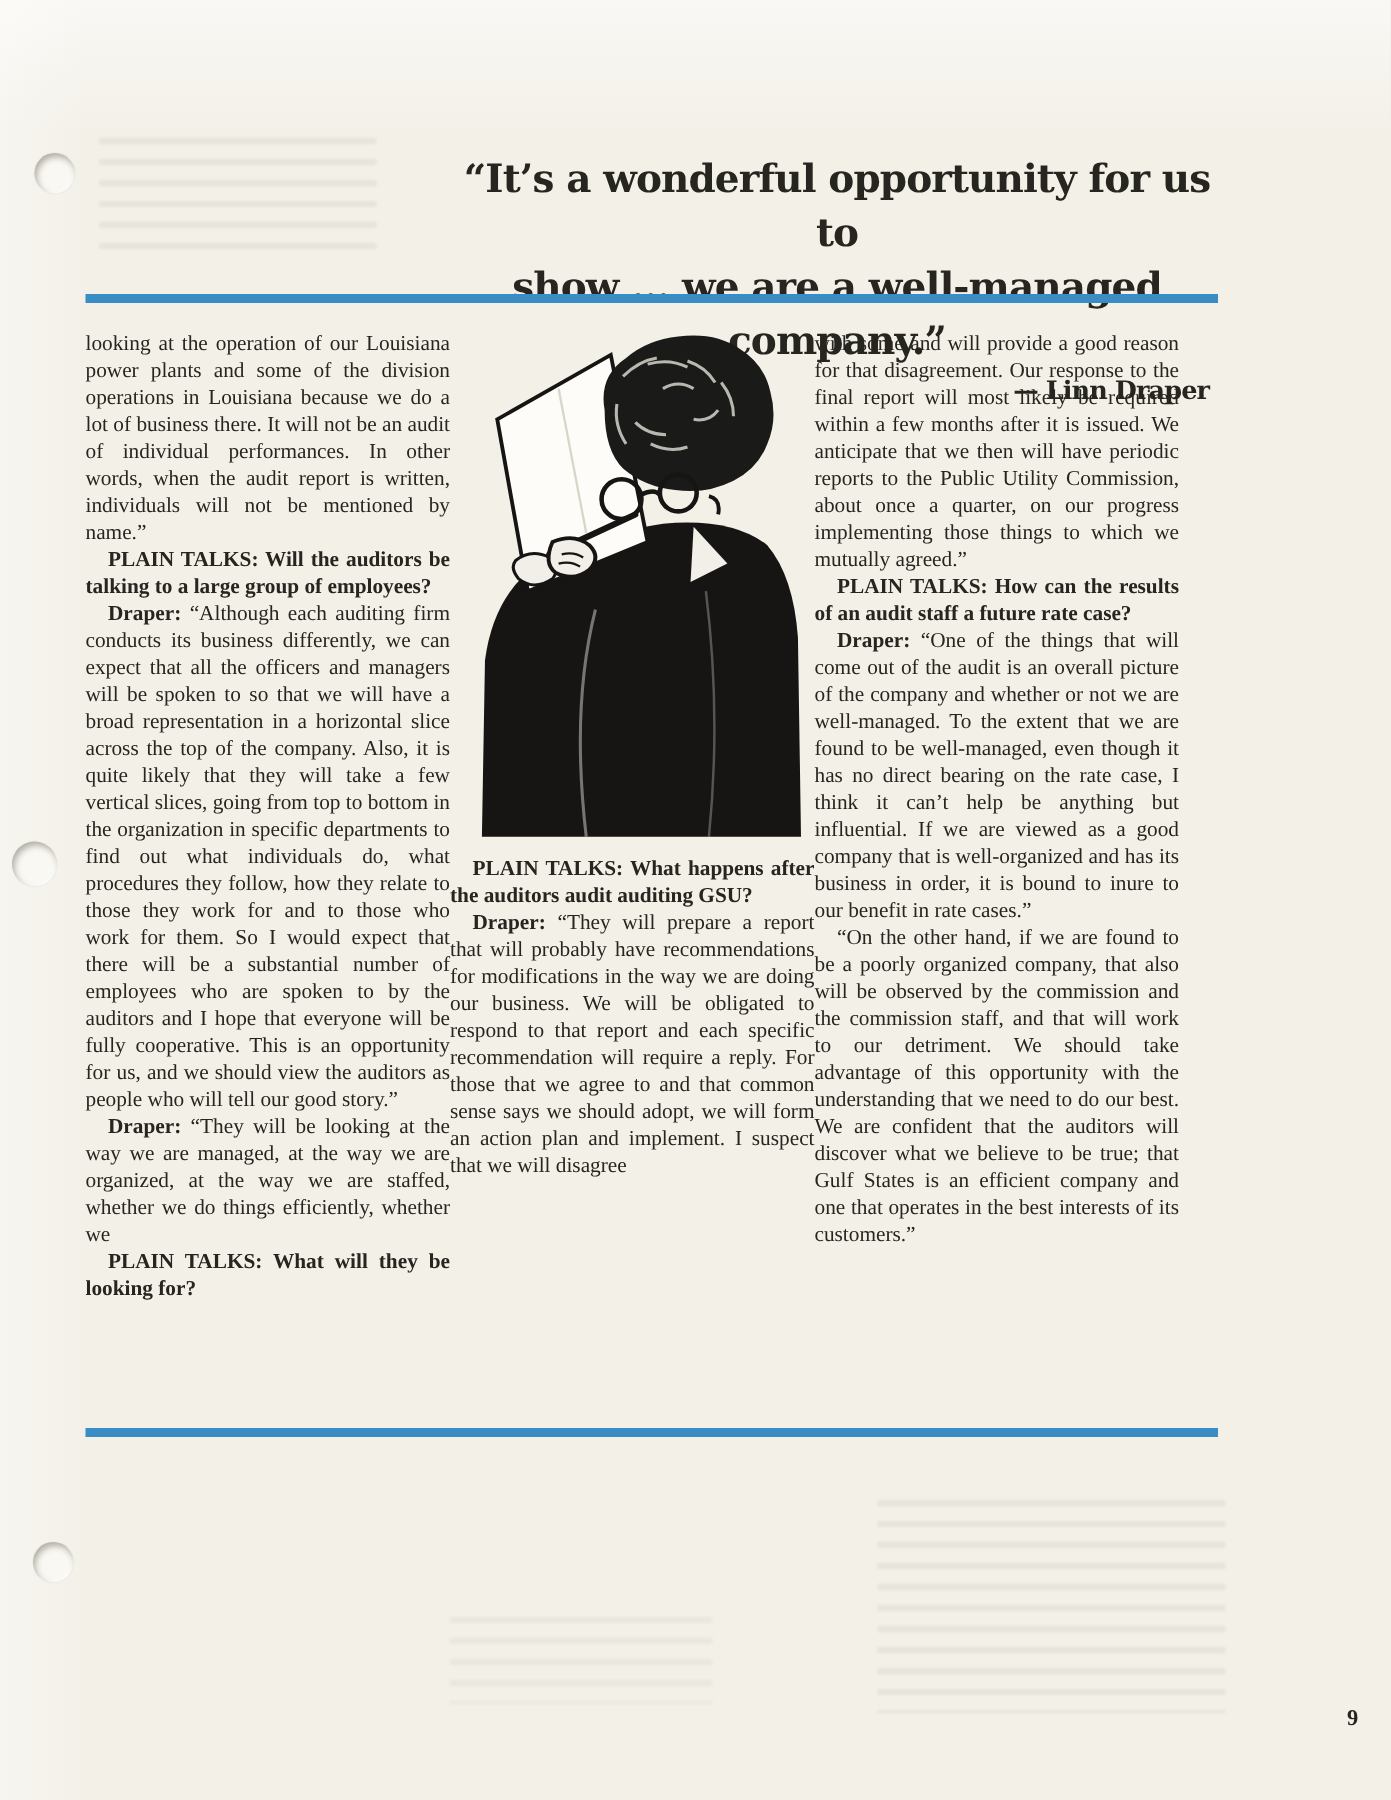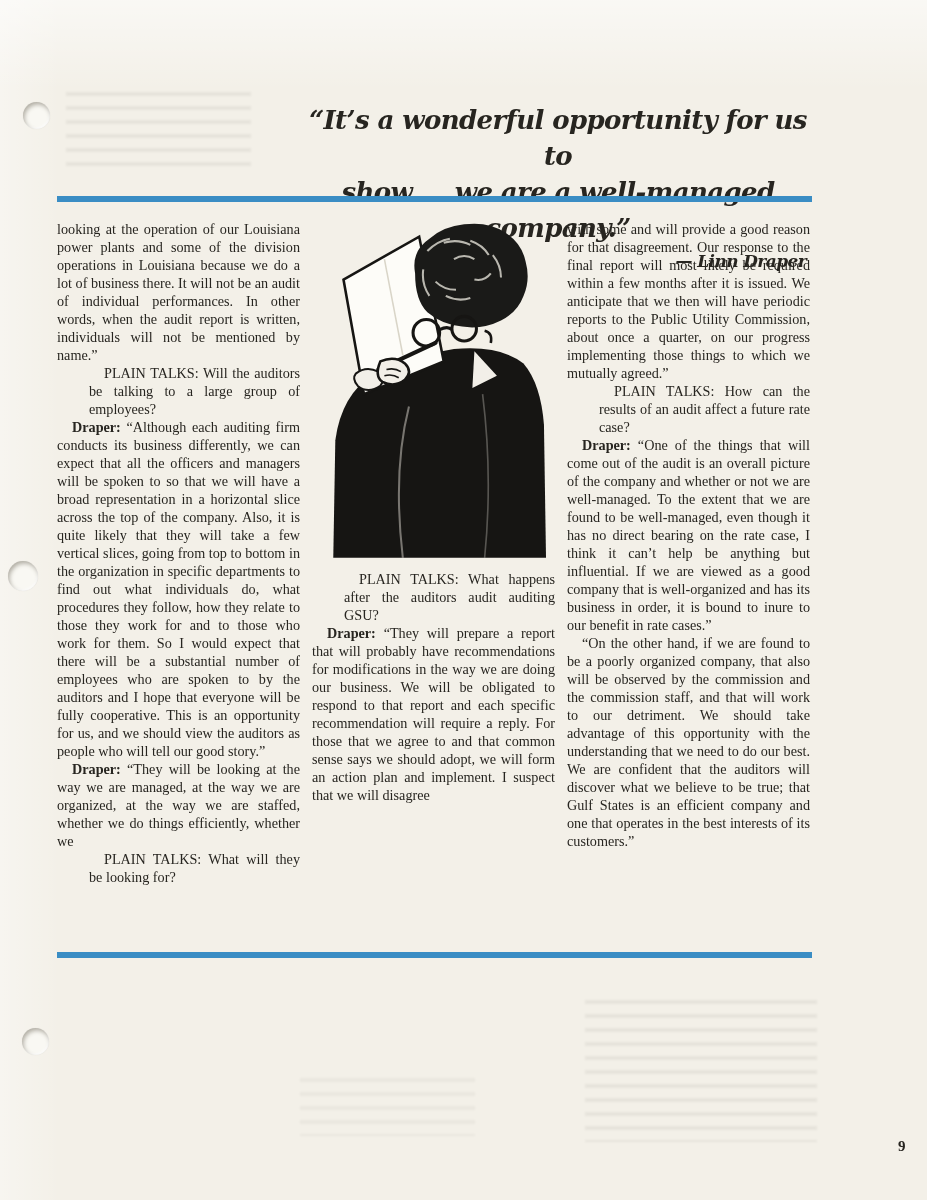--- a/index.html
+++ b/index.html
@@ -15,43 +15,43 @@
   
   body::before {
     content: ""; position: absolute; inset: 0; pointer-events: none;
     background:
       linear-gradient(180deg, rgba(255,255,255,.55), rgba(255,255,255,0) 90px),
       linear-gradient(90deg, rgba(255,255,255,.35), rgba(255,255,255,0) 60px);
   }
   .pull-quote {
     position: absolute; left: 296px; top: 102px; width: 524px;
     font-family: "DejaVu Serif", serif;
-    font-weight: bold; font-style: italic;
+    font-weight: bold; 
     font-size: 26px; line-height: 36px; letter-spacing: -0.6px;
     text-align: center;
   }
   .pq-attr { text-align: right; padding-right: 14px; margin-top: -3px; font-size: 17px; }
   .rule {
     position: absolute; left: 57px; width: 755px; height: 6px;
     background: var(--accent-blue, #3a8dc4);
   }
   .rule-top { top: 196px; }
   .rule-bottom { top: 952px; }
   .columns {
     position: absolute; left: 57px; top: 220px; width: 762px;
-    display: flex; gap: 12px;
+    display: flex; gap: 0;
   }
   .col {
     width: 243px; flex: 0 0 243px;
     font-size: 14.2px; line-height: 18px;
     text-align: justify;
   }
   .col p { margin: 0; }
   .col p.indent { text-indent: 15px; }
-  .col p.bold { font-weight: normal; margin-left: 32px; }
+  .col p.bold { font-weight: bold; }
   .illus { width: 225px; margin: 0 auto 12px auto; }
   .illus svg { display: block; }
   .page-number {
     position: absolute; left: 898px; top: 1138px;
     font-weight: bold; font-size: 15px;
   }
   .hole {
     position: absolute; width: 27px; height: 27px; border-radius: 50%;
     background: #f9f8f3;
     box-shadow: inset 1.5px 2.5px 4px rgba(90,84,68,.45), inset -1px -1.5px 2px rgba(255,255,255,.85), 0 0 1px rgba(0,0,0,.12);
@@ -129,21 +129,21 @@
           <path d="M58,138 q14,-6 24,2 q8,8 0,16 q-10,8 -22,2 q-8,-6 -2,-20 Z" fill="#f2efe8" stroke="#161513" stroke-width="2.5"></path>
           <path d="M64,146 q8,-2 14,2 M62,152 q8,-2 14,2" stroke="#161513" stroke-width="1.5" fill="none"></path>
         </svg>
       </div>
         <p class="indent bold">PLAIN TALKS: What happens after the auditors audit auditing GSU?</p>
         <p class="indent"><strong>Draper: </strong>“They will prepare a report that will probably have recommendations for modifications in the way we are doing our business. We will be obligated to respond to that report and each specific recommendation will require a reply. For those that we agree to and that common sense says we should adopt, we will form an action plan and implement. I suspect that we will disagree</p>
       </div>
 
     <div class="col">
         <p>with some and will provide a good reason for that disagreement. Our response to the final report will most likely be required within a few months after it is issued. We anticipate that we then will have periodic reports to the Public Utility Commission, about once a quarter, on our progress implementing those things to which we mutually agreed.”</p>
-        <p class="indent bold">PLAIN TALKS: How can the results of an audit affect a future rate case?</p>
+        <p class="indent bold">PLAIN TALKS: How can the results of an audit staff a future rate case?</p>
         <p class="indent"><strong>Draper: </strong>“One of the things that will come out of the audit is an overall picture of the company and whether or not we are well-managed. To the extent that we are found to be well-managed, even though it has no direct bearing on the rate case, I think it can’t help be anything but influential. If we are viewed as a good company that is well-organized and has its business in order, it is bound to inure to our benefit in rate cases.”</p>
         <p class="indent">“On the other hand, if we are found to be a poorly organized company, that also will be observed by the commission and the commission staff, and that will work to our detriment. We should take advantage of this opportunity with the understanding that we need to do our best. We are confident that the auditors will discover what we believe to be true; that Gulf States is an efficient company and one that operates in the best interests of its customers.”</p>
       </div>
   </div>
 
   <div class="rule rule-bottom"></div>
 
   <div class="page-number">9</div>
 </div>
 

